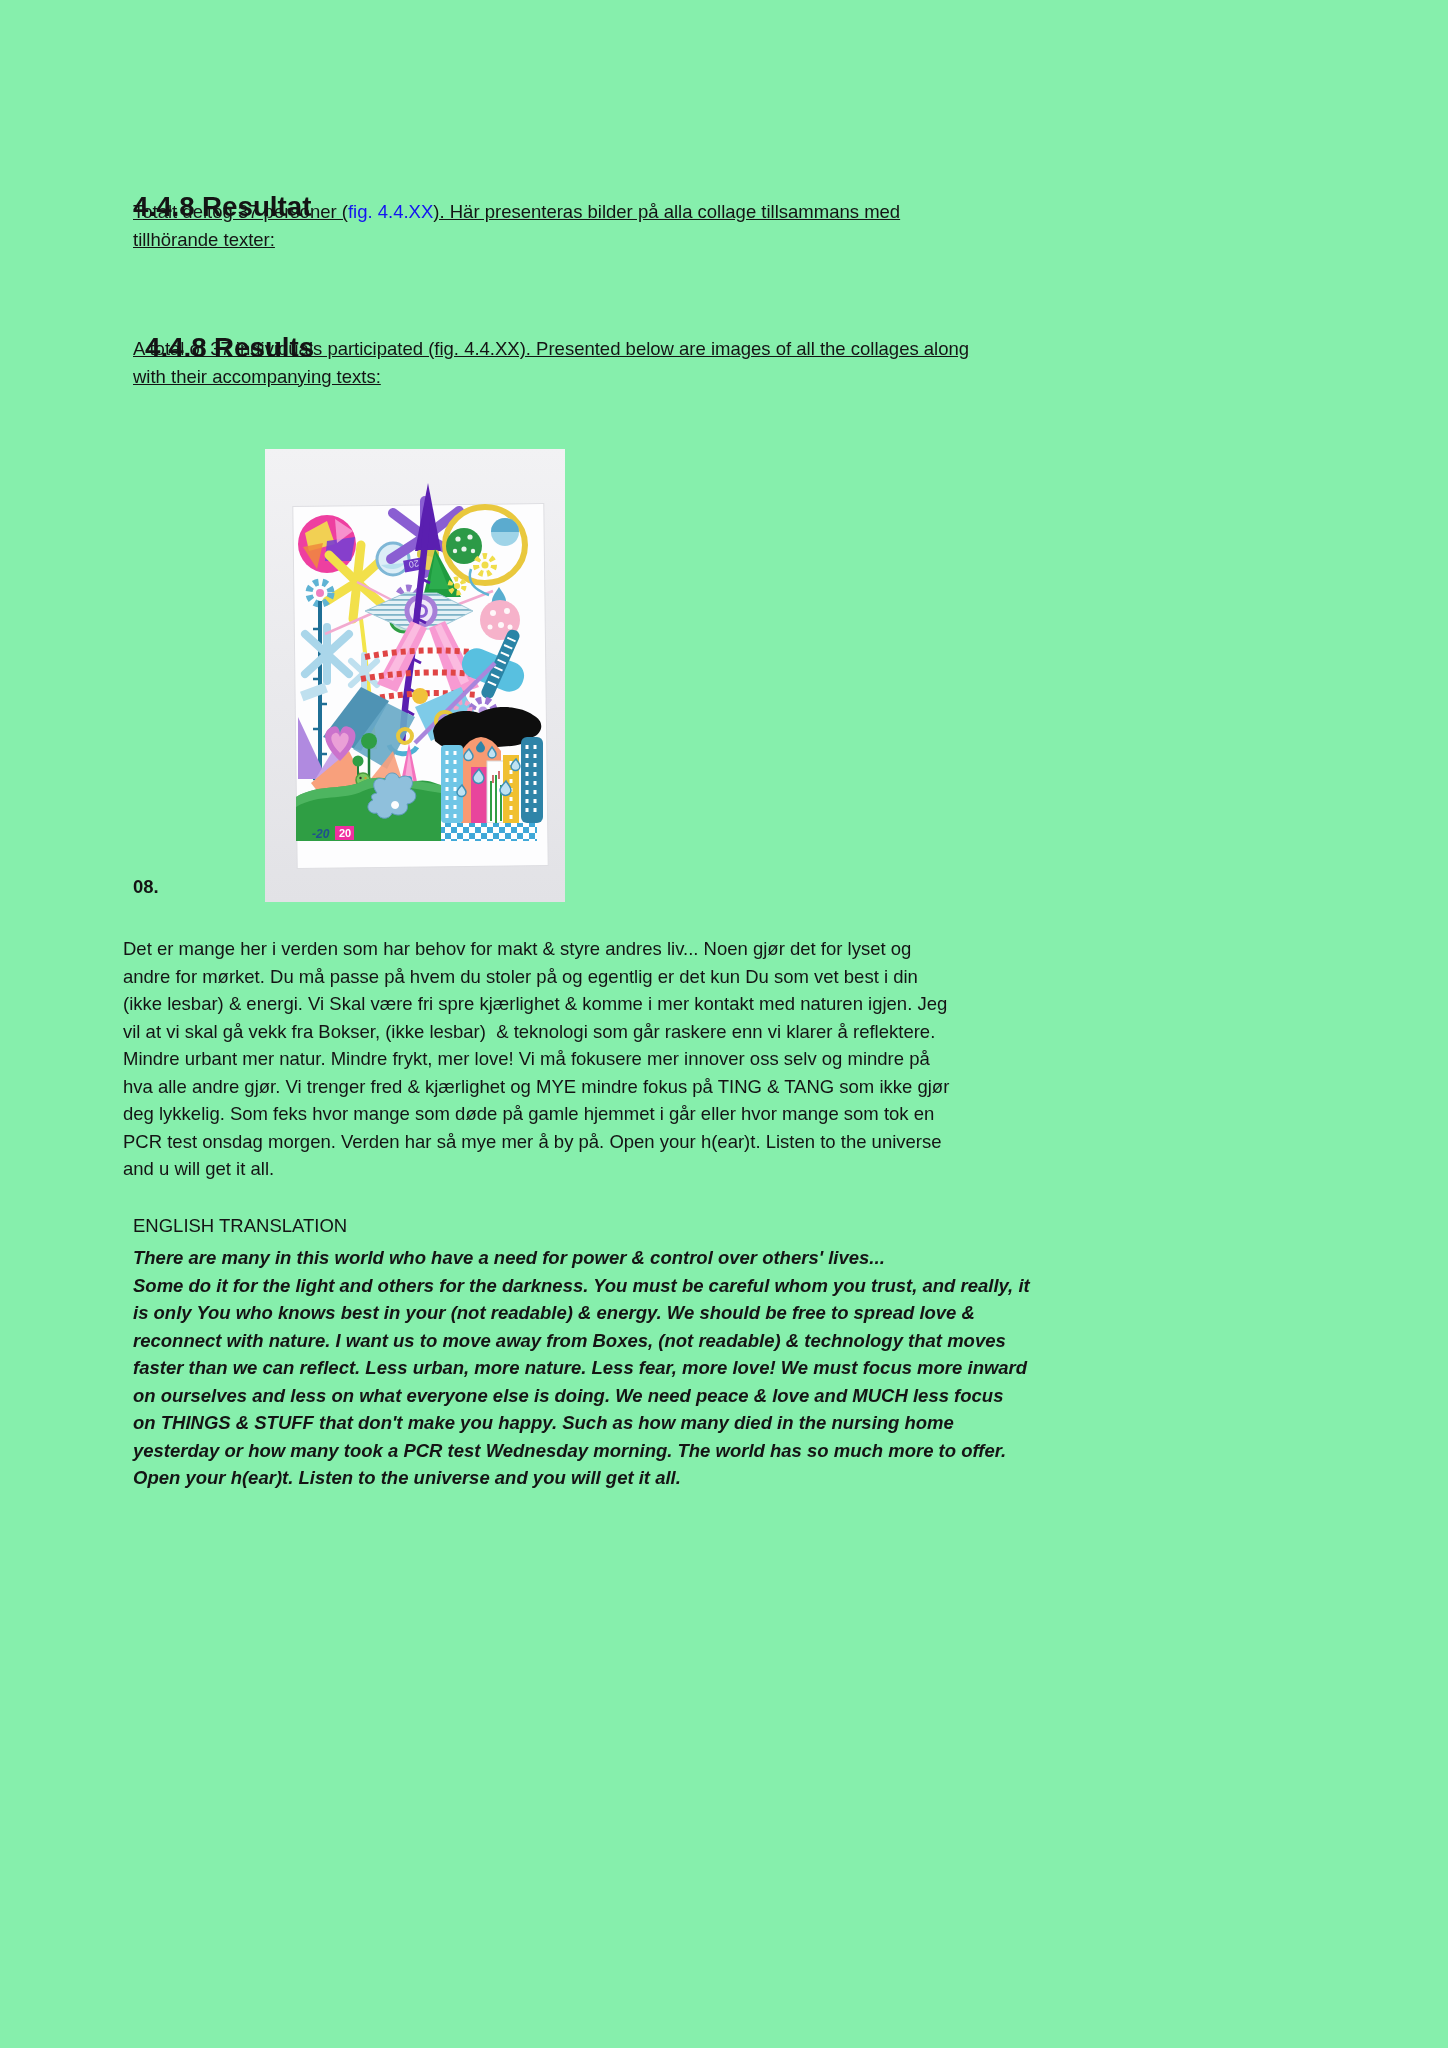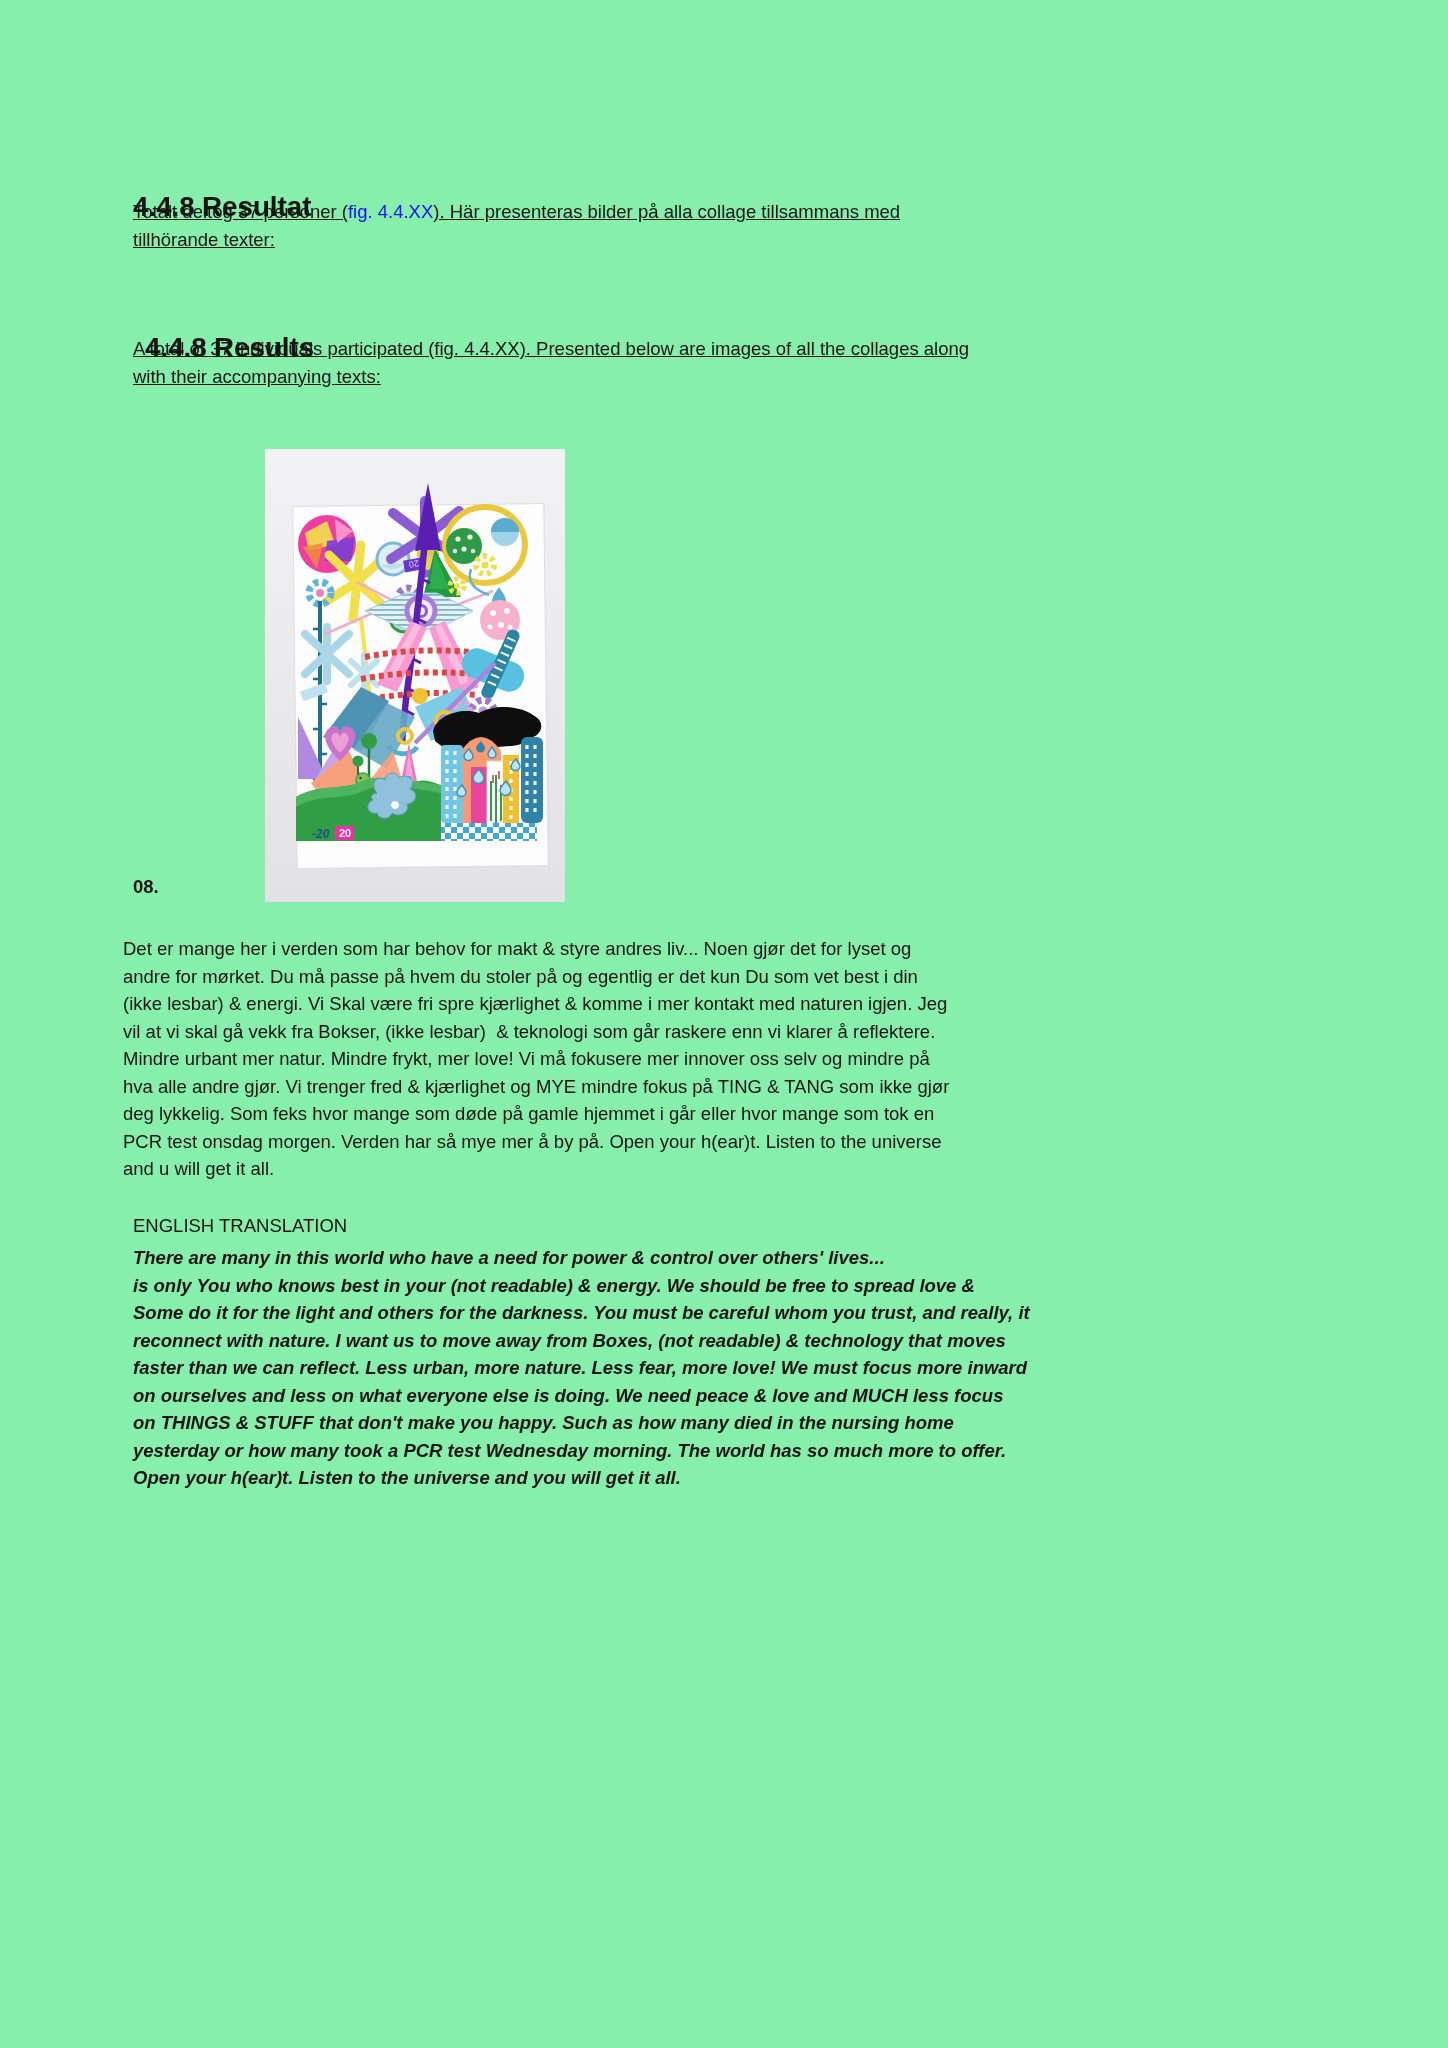--- a/index.html
+++ b/index.html
@@ -281,22 +281,22 @@
       <div>Mindre urbant mer natur. Mindre frykt, mer love! Vi må fokusere mer innover oss selv og mindre på</div>
       <div>hva alle andre gjør. Vi trenger fred &amp; kjærlighet og MYE mindre fokus på TING &amp; TANG som ikke gjør</div>
       <div>deg lykkelig. Som feks hvor mange som døde på gamle hjemmet i går eller hvor mange som tok en</div>
       <div>PCR test onsdag morgen. Verden har så mye mer å by på. Open your h(ear)t. Listen to the universe</div>
       <div>and u will get it all.</div>
     </div>
 
   <div class="abs translation-heading" style="left:133px;top:1212px;">ENGLISH TRANSLATION</div>
   <div class="abs lines italic" style="left:133px;top:1244px;font-weight:bold;">
       <div>There are many in this world who have a need for power &amp; control over others' lives...</div>
+      <div>Some do it for the light and others for the darkness. You must be careful whom you trust, and really, it</div>
       <div>is only You who knows best in your (not readable) &amp; energy. We should be free to spread love &amp;</div>
-      <div>Some do it for the light and others for the darkness. You must be careful whom you trust, and really, it</div>
       <div>reconnect with nature. I want us to move away from Boxes, (not readable) &amp; technology that moves</div>
       <div>faster than we can reflect. Less urban, more nature. Less fear, more love! We must focus more inward</div>
       <div>on ourselves and less on what everyone else is doing. We need peace &amp; love and MUCH less focus</div>
       <div>on THINGS &amp; STUFF that don't make you happy. Such as how many died in the nursing home</div>
       <div>yesterday or how many took a PCR test Wednesday morning. The world has so much more to offer.</div>
       <div>Open your h(ear)t. Listen to the universe and you will get it all.</div>
     </div>
 
 </div>
 

